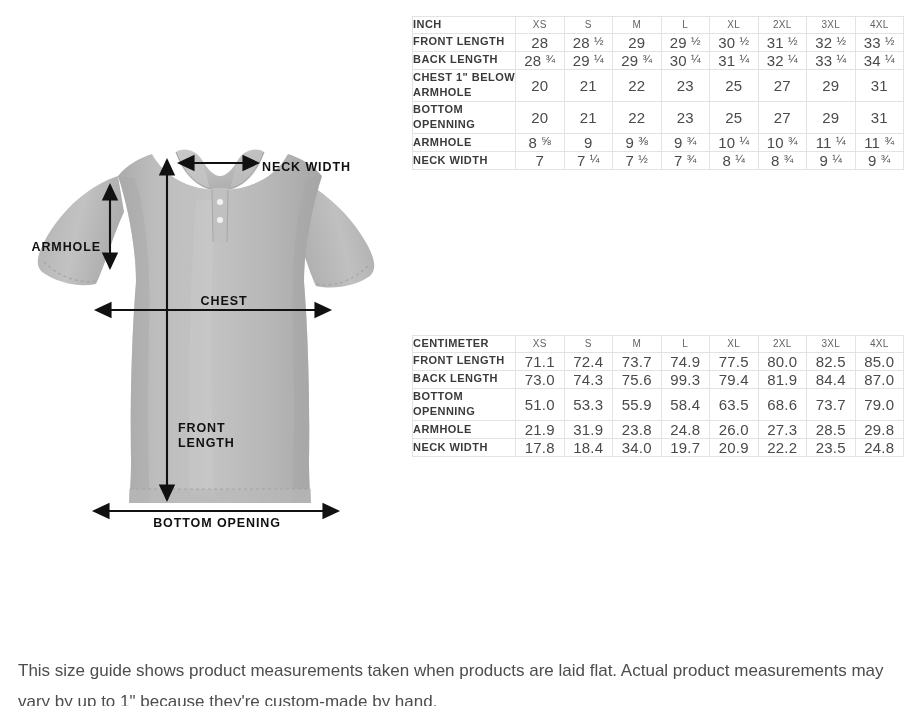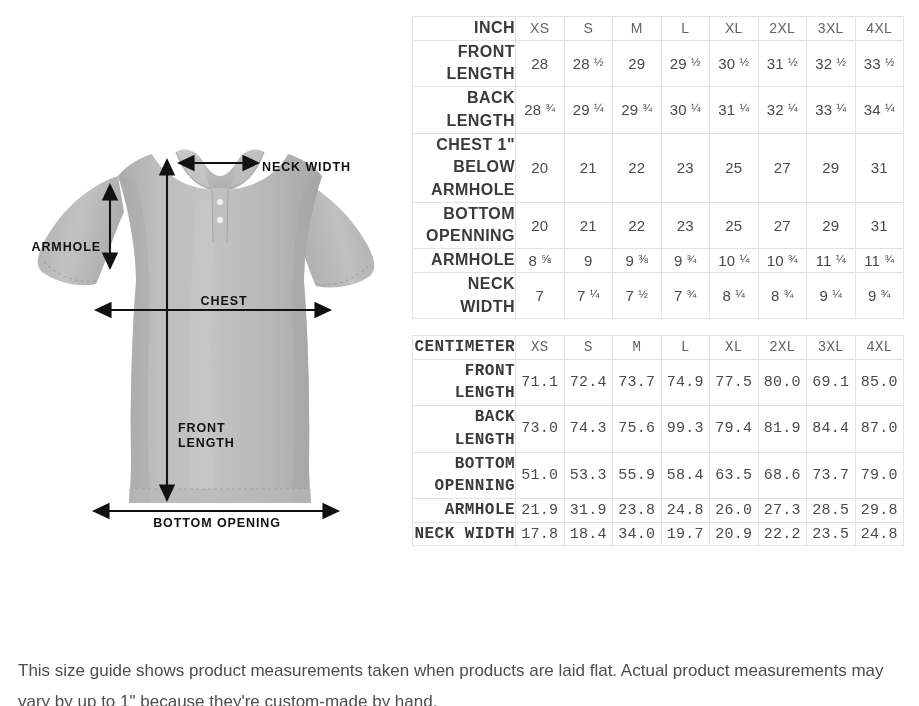--- a/index.html
+++ b/index.html
@@ -37,41 +37,41 @@
   }
 
   
   .size-table {
     position: absolute;
     border-collapse: collapse;
     table-layout: fixed;
     background: #ffffff;
   }
   #inch-table  { left: 412px; top: 16px;  width: 491px; }
-  #cm-table    { left: 412px; top: 335px; width: 491px; font-family: Liberation Mono, monospace; }
+  #cm-table    { left: 412px; top: 335px; width: 491px; }
 
   .size-table td, .size-table th {
     border: 1px solid #e3e3e3;
     background: #ffffff;
     padding: 0;
     vertical-align: middle;
   }
 
   .unit-head, .row-label {
-    text-align: right;
+    text-align: left;
     padding: 9px 0 9px 14px;
-    font-size: 16px;
+    font-size: 11px;
     font-weight: bold;
     letter-spacing: 0.45px;
     color: #3a3a3a;
     line-height: 1.42;
   }
   .size-head {
     text-align: center;
-    font-size: 14px;
+    font-size: 10px;
     font-weight: normal;
     letter-spacing: 0.3px;
     color: #636363;
     padding: 9px 0;
   }
   .val {
     text-align: center;
     font-size: 15px;
     font-weight: normal;
     color: #4a4a4a;
@@ -330,21 +330,21 @@
     </thead>
     <tbody>
         <tr>
           <td class="row-label">FRONT LENGTH</td>
           <td class="val">71.1</td>
           <td class="val">72.4</td>
           <td class="val">73.7</td>
           <td class="val">74.9</td>
           <td class="val">77.5</td>
           <td class="val">80.0</td>
-          <td class="val">69.1</td>
+          <td class="val">82.5</td>
           <td class="val">85.0</td>
         </tr>
         <tr>
           <td class="row-label">BACK LENGTH</td>
           <td class="val">73.0</td>
           <td class="val">74.3</td>
           <td class="val">75.6</td>
           <td class="val">99.3</td>
           <td class="val">79.4</td>
           <td class="val">81.9</td>

